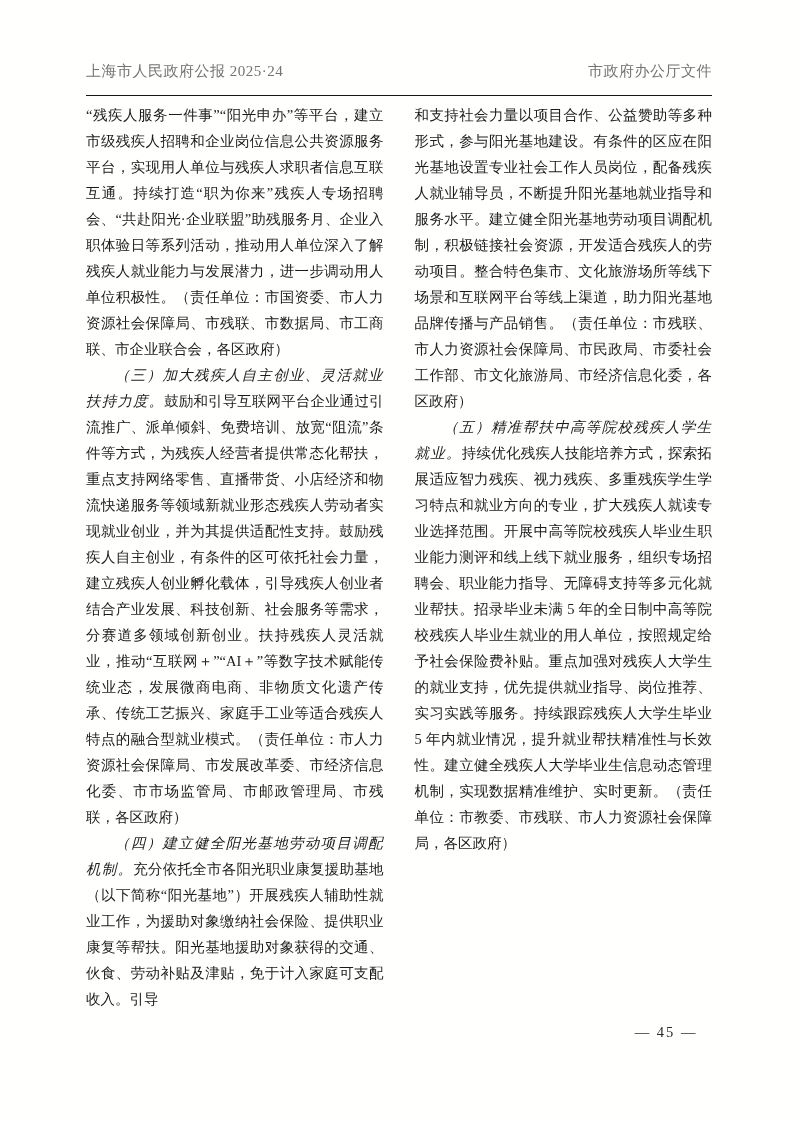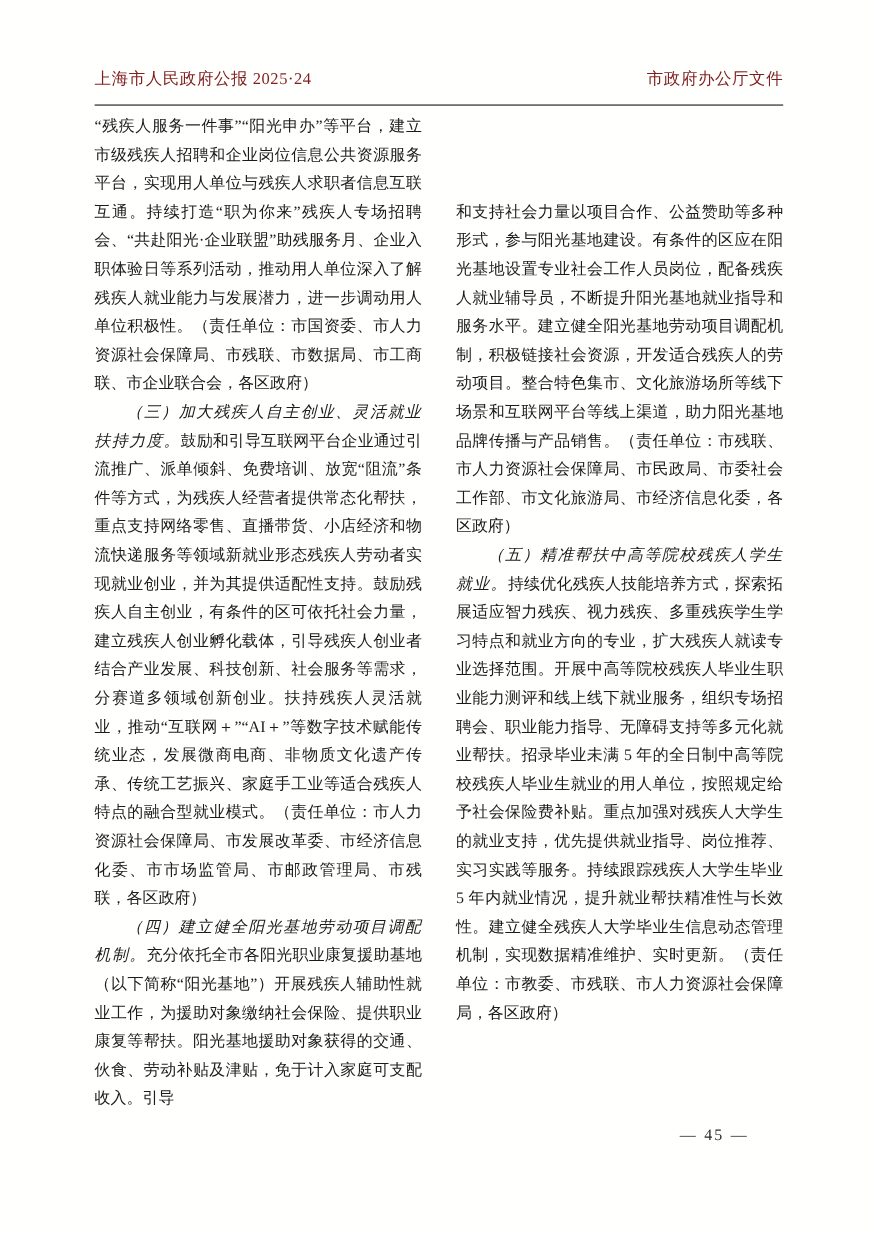--- a/index.html
+++ b/index.html
@@ -8,47 +8,47 @@
     background: #ffffff;
     font-family: "Liberation Serif", "DejaVu Serif", serif;
     color: #1c1c1c;
     -webkit-font-smoothing: antialiased;
   }
   .page { position: relative; width: 793px; height: 1122px; overflow: hidden; background: #fffffe; }
 
   .header {
     position: absolute; left: 86px; top: 62px; width: 626px;
     display: flex; justify-content: space-between; align-items: baseline;
-    font-size: 15px; letter-spacing: 0.5px; color: #7f1d1d;
+    font-size: 15px; letter-spacing: 0.5px; color: #737373;
   }
   .header-rule {
     position: absolute; left: 86px; top: 95px; width: 626px;
     border-top: 1.7px solid #161616; height: 0;
   }
 
   .content {
     position: absolute; left: 86px; top: 97px; width: 626px;
-    display: flex; gap: 31px; align-items: center;
+    display: flex; gap: 31px;
   }
   .col {
     width: 306px; padding-top: 5px;
     font-size: 14.5px; line-height: 26px;
     text-align: justify; text-justify: inter-character;
     color: #1b1b1b;
   }
   .col p { margin: 0; }
   .indent { text-indent: 2em; }
   .kai { font-style: italic; letter-spacing: 1px; }
   .heading {
     font-family: "Liberation Sans", "DejaVu Sans", sans-serif;
     font-weight: 700; letter-spacing: 1px; color: #111;
   }
   .page-number {
     position: absolute; top: 1024px; left: 618px; width: 96px;
-    font-size: 14.5px; letter-spacing: 2px; color: #2a2a2a;
+    font-size: 14.5px; text-align: center; letter-spacing: 2px; color: #2a2a2a;
   }
 </style>
 </head>
 <body>
 
 <div class="page">
 
   <div class="header">
     <span>上海市人民政府公报 2025·24</span>
     <span>市政府办公厅文件</span>

